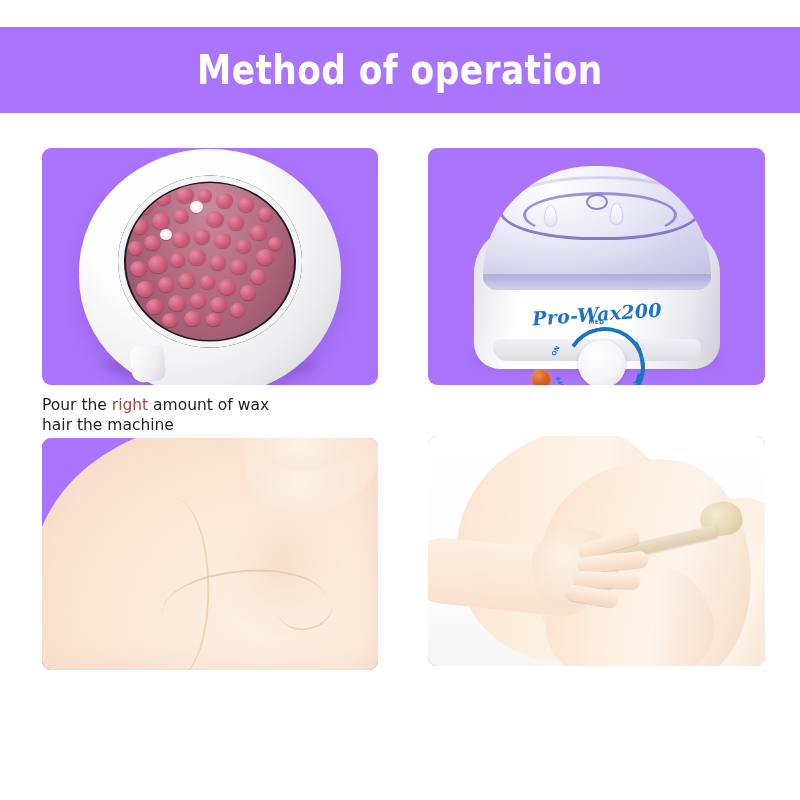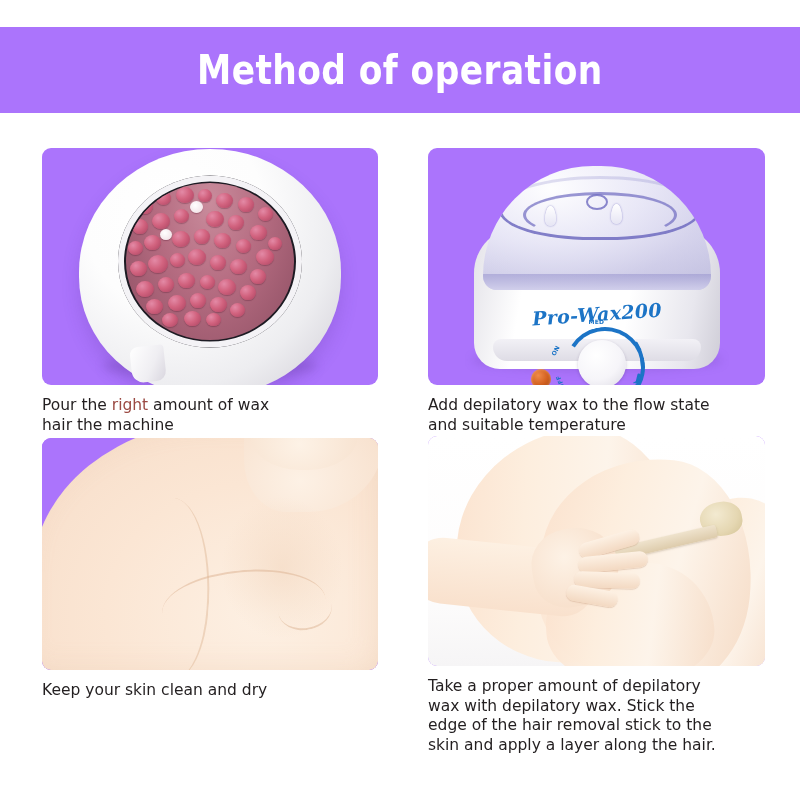--- a/index.html
+++ b/index.html
@@ -564,51 +564,44 @@
     </div>
     <div class="warmer-lid">
       <div class="lid-swirl"></div>
       <div class="lid-swirl2"></div>
       <div class="lid-knob"></div>
       <div class="lid-drop d1"></div>
       <div class="lid-drop d2"></div>
       <div class="lid-band"></div>
     </div>
   </div>
-  <div class="caption">Add depilatory wax to the flow state
-and suitable temperature</div>
 </div>
 
 <div class="step" id="step-3">
   <div class="photo">
     <div class="skin-bg"></div>
     <div class="shoulder"></div>
     <div class="neck"></div>
     <div class="chin"></div>
     <div class="shade-patch"></div>
     <div class="clavicle"></div>
     <div class="arm-line"></div>
     <div class="armpit"></div>
   </div>
-  <div class="caption">Keep your skin clean and dry</div>
 </div>
 
 <div class="step" id="step-4">
   <div class="photo">
     <div class="legs-bg"></div>
     <div class="leg leg-far"></div>
     <div class="leg leg-thigh"></div>
     <div class="leg leg-shin"></div>
     <div class="leg calf"></div>
     <div class="forearm"></div>
     <div class="wax-blob"></div>
     <div class="stick"></div>
     <div class="hand"></div>
     <div class="finger f1"></div>
     <div class="finger f2"></div>
     <div class="finger f3"></div>
     <div class="finger f4"></div>
   </div>
-  <div class="caption">Take a proper amount of depilatory
-wax with depilatory wax. Stick the
-edge of the hair removal stick to the
-skin and apply a layer along the hair.</div>
 </div>
 
 </body></html>

